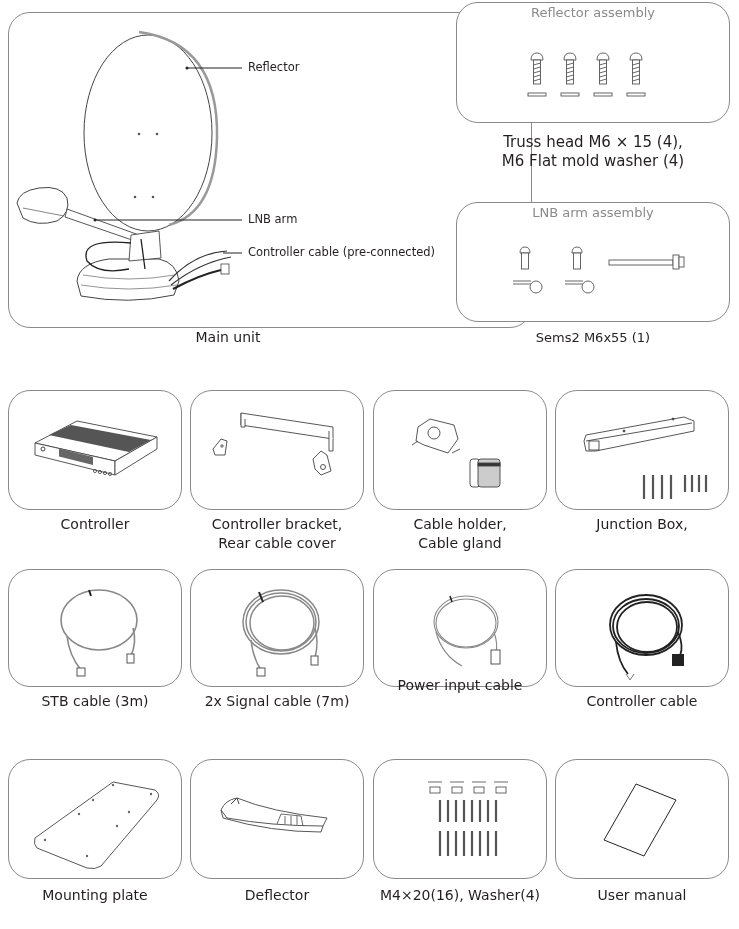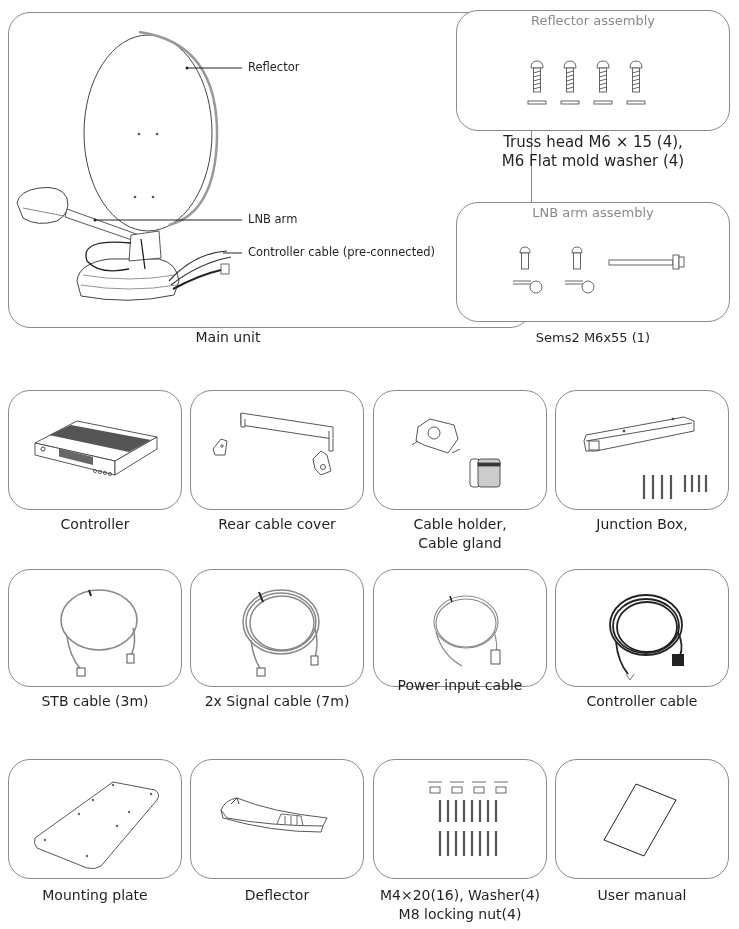--- a/index.html
+++ b/index.html
@@ -45,21 +45,21 @@
     <line x1="86" y1="207" x2="233" y2="207" stroke="#222" stroke-width="1"></line>
     <circle cx="86" cy="207" r="1.5" fill="#222"></circle>
     <line x1="214" y1="240" x2="233" y2="240" stroke="#222" stroke-width="1"></line>
   </svg>
   <span class="callout" style="left:239px;top:47px;">Reflector</span>
   <span class="callout" style="left:239px;top:199px;">LNB arm</span>
   <span class="callout" style="left:239px;top:232px;">Controller cable (pre-connected)</span>
 </div>
 <div class="cap" style="left:8px;top:328px;width:440px;">Main unit</div>
 
-<div class="box" style="left:456px;top:10px;width:274px;height:121px;">
+<div class="box" style="left:456px;top:2px;width:274px;height:121px;">
   <div class="subtitle">Reflector assembly</div>
   <svg width="274" height="121" viewBox="0 0 274 121">
     <g fill="#fff" stroke="#555" stroke-width="0.9">
       <g transform="translate(80,50)">
           <path d="M-6 7 Q-6 0 0 0 Q6 0 6 7 Z"></path>
           <rect x="-3.5" y="7" width="7" height="24"></rect>
           <path d="M-3.5 12 L3.5 10 M-3.5 16 L3.5 14 M-3.5 20 L3.5 18 M-3.5 24 L3.5 22 M-3.5 28 L3.5 26"></path>
           <rect x="-9" y="40" width="18" height="3"></rect>
         </g>
       <g transform="translate(113,50)">
@@ -137,20 +137,21 @@
         <path d="M50 22 L50 36 L54 36 L54 28"></path>
         <path d="M138 40 L138 60 L142 60 L142 48"></path>
       <path d="M22 58 L30 48 L36 50 L34 64 L24 64 Z"></path>
         <circle cx="31" cy="55" r="1.2"></circle>
       <path d="M122 68 L130 60 L136 64 L140 80 L130 84 L124 78 Z"></path>
         <circle cx="132" cy="76" r="2.5"></circle>
     </g>
   </svg>
 </div>
 <div class="cap" style="left:190px;top:515px;width:174px;">
+  <div>Controller bracket,</div>
   <div>Rear cable cover</div>
 </div>
 
 <div class="box" style="left:373px;top:390px;width:174px;height:120px;">
   <svg width="174" height="120" viewBox="0 0 174 120">
     <g fill="#fff" stroke="#444" stroke-width="0.9">
       <path d="M44 36 L56 28 L80 34 L84 48 L74 62 L50 54 L42 50 Z"></path>
       <circle cx="60" cy="42" r="6"></circle>
         <path d="M38 54 L44 50 M78 62 L86 58"></path>
       <rect x="96" y="68" width="10" height="28" rx="3"></rect>
@@ -312,21 +313,20 @@
         <line x1="90" y1="71" x2="90" y2="96"></line>
         <line x1="98" y1="71" x2="98" y2="96"></line>
         <line x1="106" y1="71" x2="106" y2="96"></line>
         <line x1="114" y1="71" x2="114" y2="96"></line>
         <line x1="122" y1="71" x2="122" y2="96"></line>
     </g>
   </svg>
 </div>
 <div class="cap" style="left:373px;top:886px;width:174px;">
   <div>M4×20(16), Washer(4)</div>
-  <div>M8 locking nut(4)</div>
 </div>
 
 <div class="box" style="left:555px;top:759px;width:174px;height:120px;">
   <svg width="174" height="120" viewBox="0 0 174 120">
     <path d="M80 24 L120 40 L88 96 L48 80 Z" fill="#fff" stroke="#222" stroke-width="1"></path>
   </svg>
 </div>
 <div class="cap" style="left:555px;top:886px;width:174px;">
   <div>User manual</div>
 </div>

